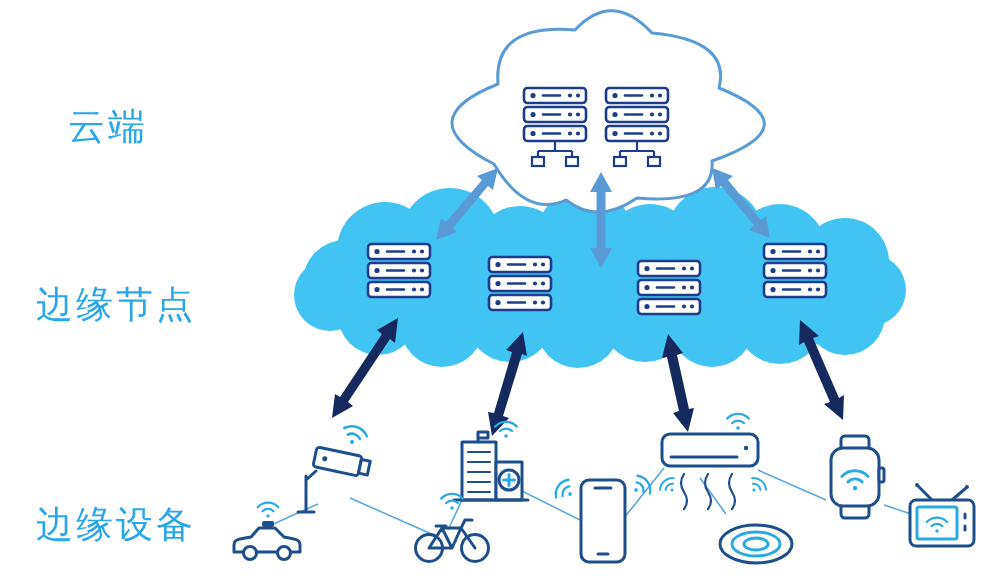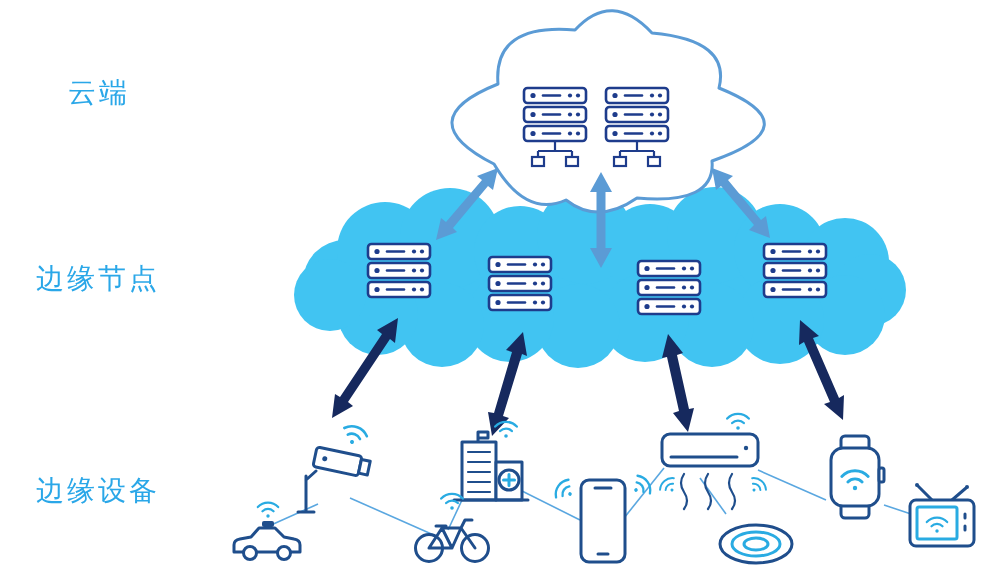--- a/index.html
+++ b/index.html
@@ -1,19 +1,19 @@
 <!DOCTYPE html>
 <html style="--label_blue: #2aa7e8; --cloud_outline: #5b9bd5; --edge_cloud_fill: #41c4f2; --server_navy: #1e3c8c; --arrow_blue: #5b9bd5; --arrow_navy: #16295e; --device_navy: #1f4e8c; --device_cyan: #29abe2; --link_blue: #5aa7e0; --background: #ffffff;"><head>
 <meta charset="utf-8">
 <style>
   html,body{margin:0;padding:0;background:#fff;}
   .stage{position:relative;width:1000px;height:586px;background:#fff;overflow:hidden;
          font-family:"Liberation Sans",sans-serif;}
-  .lbl{position:absolute;font-size:28px;letter-spacing:3px;color:var(--label_blue,#2aa7e8);
-       font-family:Liberation Mono, monospace;white-space:nowrap;}
+  .lbl{position:absolute;font-size:37px;letter-spacing:3px;color:var(--label_blue,#2aa7e8);
+       font-family:Liberation Mono, monospace;white-space:nowrap;margin-top:28px;}
   svg{position:absolute;left:0;top:0;}
 
   
   .cloud-outline{fill:#ffffff;stroke:var(--cloud_outline,#5b9bd5);stroke-width:3;stroke-linejoin:round;}
   .edge-fill{fill:var(--edge_cloud_fill,#41c4f2);stroke:none;}
 
   
   .sbox{fill:#ffffff;stroke:var(--server_navy,#1e3c8c);stroke-width:2.6;}
   .sdot{fill:var(--server_navy,#1e3c8c);stroke:none;}
   .sline{stroke:var(--server_navy,#1e3c8c);stroke-width:2.6;stroke-linecap:round;fill:none;}
@@ -34,21 +34,21 @@
   .cy{fill:none;stroke:var(--device_cyan,#29abe2);stroke-width:3;stroke-linecap:round;}
   .cyw{color:var(--device_cyan,#29abe2);}
   .link{stroke:var(--link_blue,#5aa7e0);stroke-width:1.6;fill:none;}
 </style>
 </head>
 <body>
 
 <div class="stage">
 
   <div class="lbl" style="left:68px;top:74px">云端</div>
-  <div class="lbl" style="left:36px;top:260px">边缘节点</div>
+  <div class="lbl" style="left:36px;top:252px">边缘节点</div>
   <div class="lbl" style="left:36px;top:472px">边缘设备</div>
 
   <svg width="1000" height="586" viewBox="0 0 1000 586">
     <defs>
       <g id="srv">
         <rect class="sbox" x="0" y="0" width="62" height="15" rx="3.5"></rect>
         <circle class="sdot" cx="9" cy="7.5" r="2.6"></circle>
         <line class="sline" x1="19" y1="7.5" x2="36" y2="7.5"></line>
         <circle class="sdot" cx="46" cy="7.5" r="2.1"></circle>
         <circle class="sdot" cx="54" cy="7.5" r="2.1"></circle>

